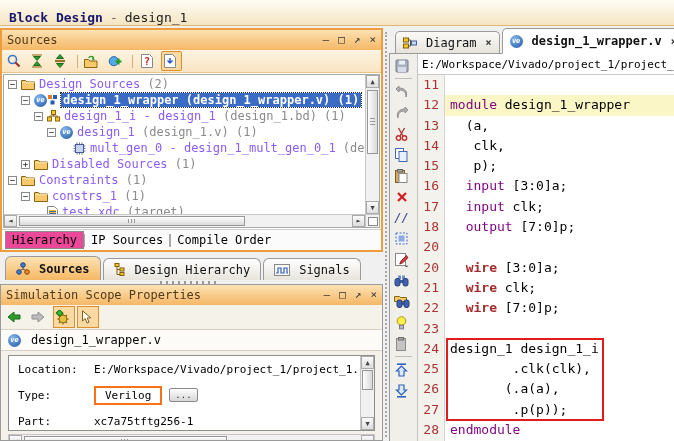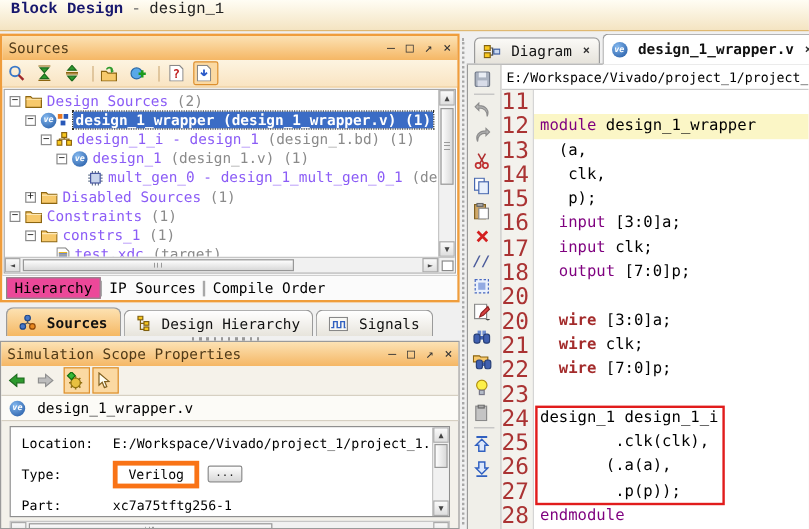--- a/index.html
+++ b/index.html
@@ -3,21 +3,21 @@
 <meta charset="utf-8">
 <style>
   html,body{margin:0;padding:0;}
   body{width:674px;height:441px;overflow:hidden;background:#f0f0f0;
        font-family:"DejaVu Sans Mono",monospace;-webkit-font-smoothing:none;}
   .app{position:absolute;left:0;top:0;width:674px;height:441px;}
 
   
   .app-header{position:absolute;left:0;top:0;width:674px;height:26px;box-sizing:border-box;
     background:linear-gradient(#fffdf4,#f4e4c2);border-bottom:1px solid #dfb871;
-    display:flex;align-items:flex-start;padding-left:9px;font-size:13px;font-family:Liberation Mono, monospace;}
+    display:flex;align-items:flex-end;padding-left:9px;font-size:13px;}
   .app-header .t1{font-weight:bold;color:#18186e;}
   .app-header .sep{margin:0 7px;color:#666;}
   .app-header .t2{color:#222;}
 
   
   .panel-titlebar{height:20px;flex:none;background:linear-gradient(#fce2b4,#f5b765);
     display:flex;align-items:center;padding:0 5px;}
   .panel-title{font-size:12px;color:#503a18;}
   .win-btns{margin-left:auto;display:flex;gap:9px;}
   .win-btn{font-size:11px;color:#333;line-height:20px;}
@@ -91,21 +91,21 @@
   .sim-btn{width:20px;height:20px;display:flex;align-items:center;justify-content:center;border:1px solid transparent;}
   .sim-btn.selected{background:#fbd9a2;border:1px solid #dd8f2d;}
   .sim-file-row{height:20px;flex:none;background:#fcfbf7;border-bottom:1px solid #d6d0c2;
     display:flex;align-items:center;gap:6px;padding:0 7px;font-size:12px;color:#000;}
   .sim-content{height:74px;flex:none;margin:4px 7px 0 7px;background:#fff;border:1px solid #8f8f8f;
     position:relative;overflow:hidden;}
   .prop-rows{position:absolute;left:0;top:0;right:14px;bottom:0;overflow:hidden;}
   .prop-row{display:flex;align-items:center;height:26px;padding-left:9px;font-size:11px;white-space:pre;}
   .prop-label{width:76px;flex:none;color:#000;}
   .prop-value{color:#000;overflow:hidden;}
-  .type-box{border:4px solid #f97316;background:#fff;padding:1px 9px;margin-right:7px;}
+  .type-box{border:2px solid #f97316;background:#fff;padding:1px 9px;margin-right:7px;}
   .ellipsis-btn{border:1px solid #8a8a8a;border-radius:2px;background:linear-gradient(#fefefe,#d7d7d7);
     font-size:9px;padding:1px 5px;color:#222;}
   .sim-vscroll{position:absolute;right:0;top:0;bottom:0;width:14px;background:#f1f1f1;border-left:1px solid #c6c6c6;
     display:flex;flex-direction:column;box-sizing:border-box;}
   .sim-vthumb{margin:1px;height:18px;background:linear-gradient(90deg,#fdfdfd,#d9d9d9);border:1px solid #979797;}
   .sim-hscroll{height:13px;flex:none;margin:3px 7px 0 7px;background:#f1f1f1;border:1px solid #c6c6c6;
     display:flex;box-sizing:border-box;}
 
   
   .vsplitter{position:absolute;left:383px;top:28px;width:6px;height:413px;display:flex;justify-content:center;}
@@ -124,21 +124,21 @@
   .editor-toolbar{width:27px;flex:none;background:#f0efe9;border-right:1px solid #c3c3c3;
     display:flex;flex-direction:column;align-items:center;padding-top:2px;gap:2px;}
   .et-btn{width:21px;height:19px;display:flex;align-items:center;justify-content:center;}
   .et-sep{width:17px;height:1px;background:#bdbdbd;margin:1px 0;flex:none;}
   .editor-main{flex:1;display:flex;flex-direction:column;overflow:hidden;}
   .path-row{height:20px;flex:none;background:#fff;border-bottom:1px solid #cacaca;
     font-size:11px;display:flex;align-items:center;padding-left:4px;white-space:pre;overflow:hidden;color:#000;}
   .code-area{flex:1;display:flex;position:relative;overflow:hidden;}
   .gutter{width:27px;flex:none;background:#f3f2ed;border-right:1px solid #d5d5d5;text-align:right;
     padding-right:5px;box-sizing:border-box;}
-  .gutter .ln{height:20.3px;line-height:20.3px;font-size:19px;color:#aa3333;}
+  .gutter .ln{height:20.3px;line-height:20.3px;font-size:13px;color:#aa3333;}
   .code{flex:1;position:relative;overflow:hidden;}
   .cl{height:20.3px;line-height:20.3px;font-size:13px;white-space:pre;padding-left:5px;color:#000;}
   .cl.hl{background:#fbf6c6;}
   .kw{color:#7f007f;}
   .wire{color:#a32b2b;font-weight:bold;}
   .red-box{position:absolute;border:2px solid #e11c1c;pointer-events:none;box-sizing:border-box;}
 </style>
 </head>
 <body>
 

